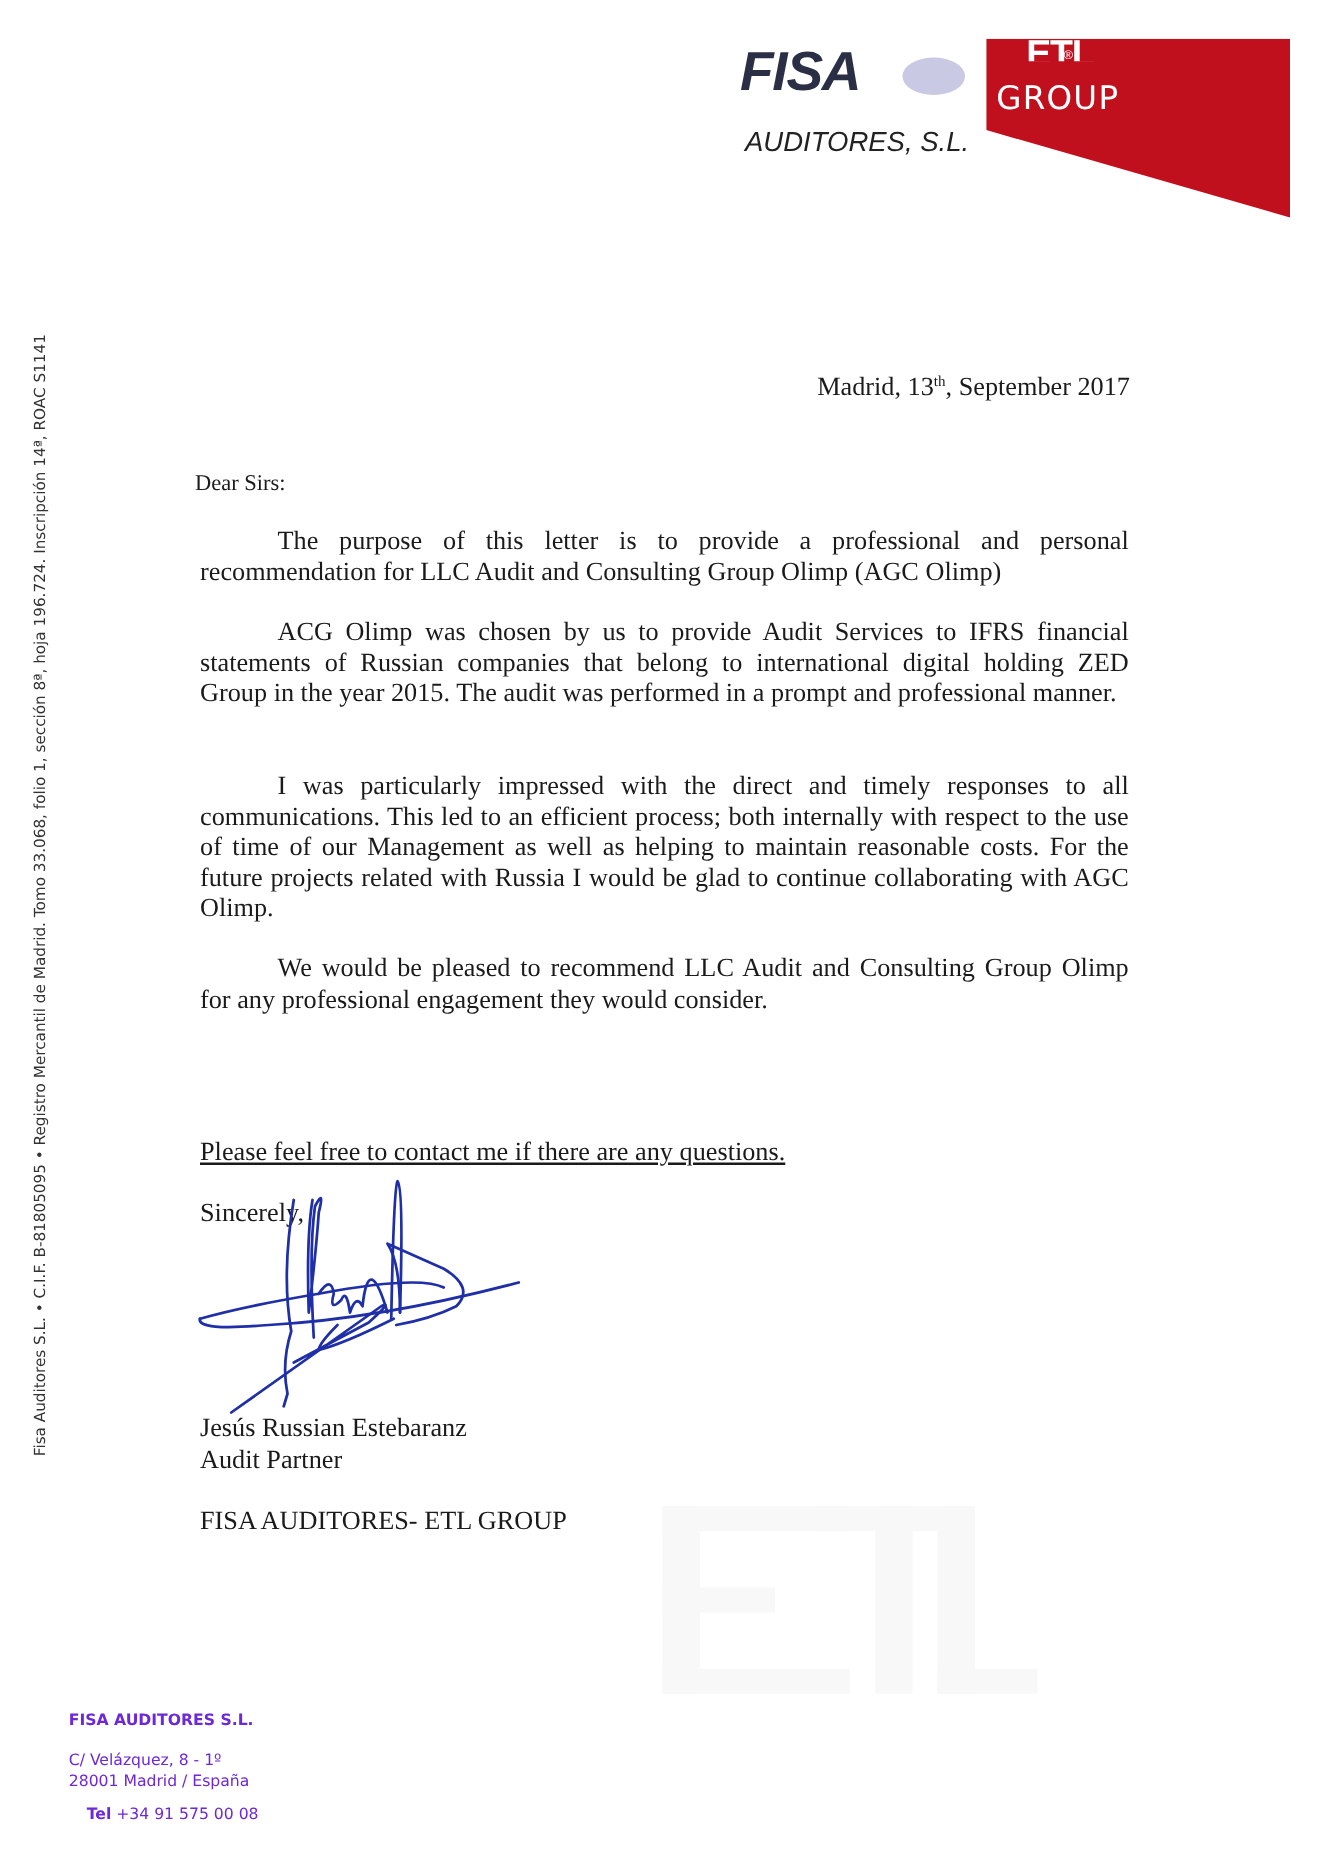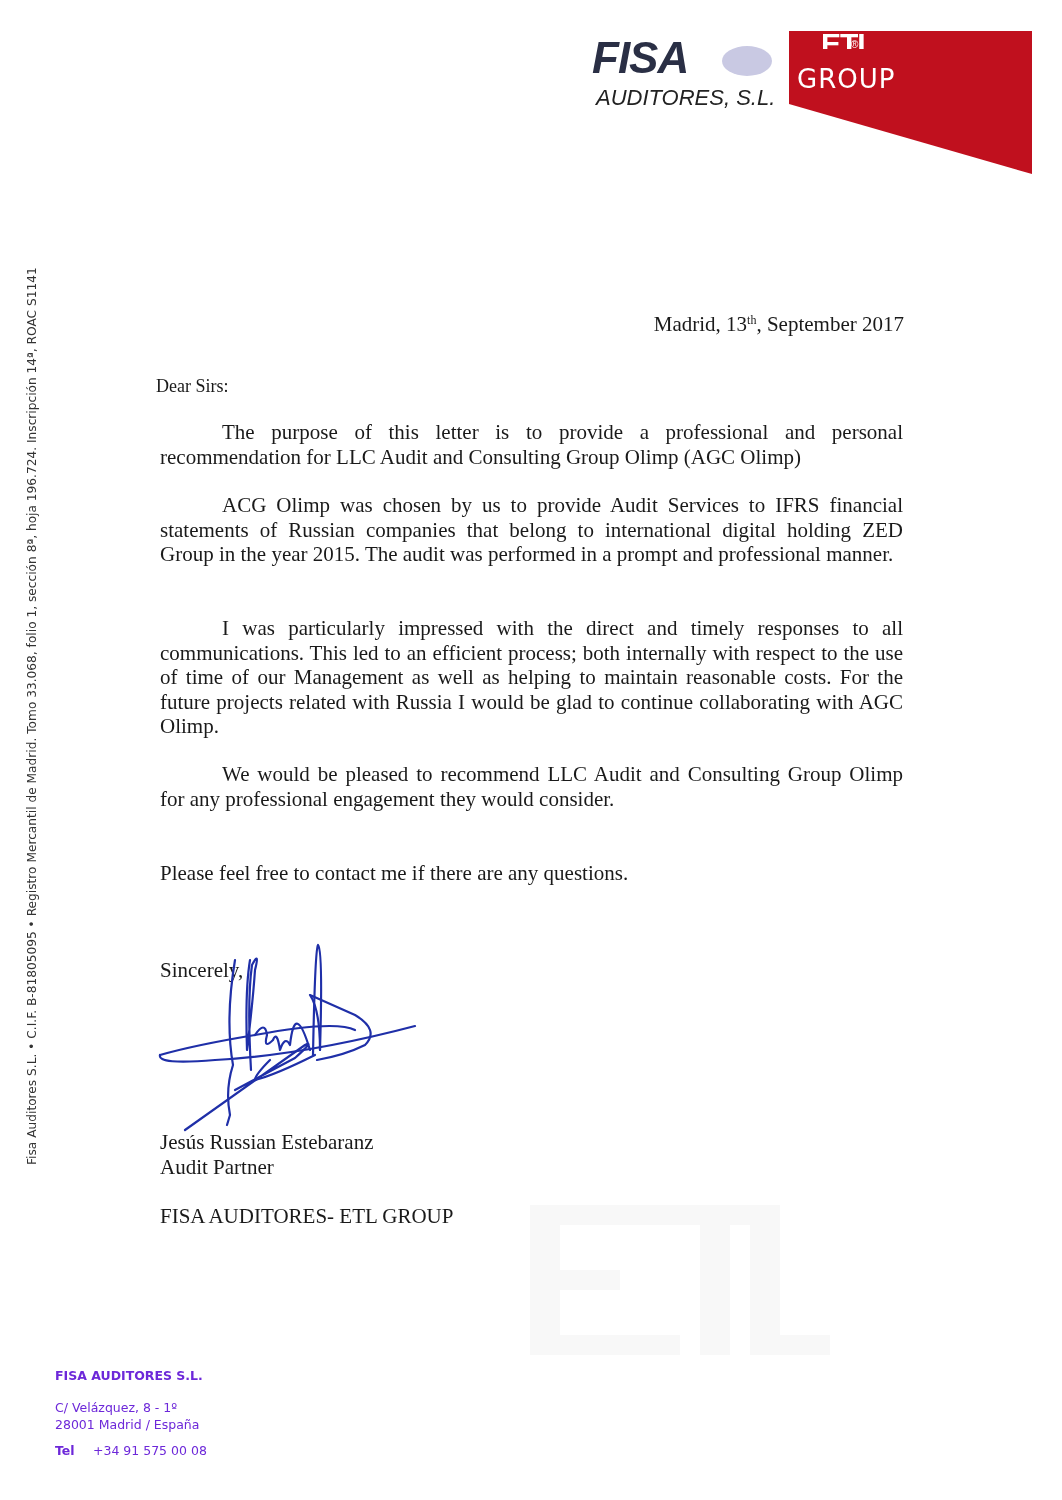--- a/index.html
+++ b/index.html
@@ -14,21 +14,21 @@
       position: absolute; left: 0; top: 0;
       font-family: "Liberation Sans", "DejaVu Sans", sans-serif;
       font-weight: bold; font-style: italic; font-size: 44px; letter-spacing: -1px;
       color: #2a2f45; line-height: 44px;
     }
     .fisa-oval {
       position: absolute; left: 130px; top: 10px; width: 50px; height: 30px;
       border-radius: 50%; background: #c9c9e3;
     }
     .fisa-sub {
-      position: absolute; left: 4px; top: 50px; white-space: nowrap;
+      position: absolute; left: 4px; top: 66px; white-space: nowrap;
       font-family: "Liberation Sans", "DejaVu Sans", sans-serif;
       font-style: italic; font-size: 22px; color: #222; line-height: 24px;
     }
     .etl-block { position: absolute; left: 789px; top: 31px; width: 243px; height: 145px; }
     .etl-block svg { position: absolute; left: 0; top: 0; }
     .etl-mark {
       position: absolute; left: 5px; top: 0px;
       font-family: "Liberation Sans", "DejaVu Sans", sans-serif; font-weight: bold;
       font-size: 30px; line-height: 26px; color: #fff; letter-spacing: -1px; height: 18px; overflow: hidden; margin-left: 27px;
     }
@@ -41,44 +41,44 @@
     
     .side-legal {
       position: absolute; left: 24px; top: 1165px;
       transform-origin: 0 0; transform: rotate(-90deg);
       white-space: nowrap;
       font-family: "DejaVu Sans", "Liberation Sans", sans-serif;
       font-size: 12.2px; color: #333; line-height: 16px;
     }
     
     .date {
-      position: absolute; right: 158px; top: 311px;
+      position: absolute; right: 158px; top: 296px;
       font-size: 21px; line-height: 26px; white-space: nowrap; font-family: Liberation Serif, serif;
     }
     .date sup { font-size: 12px; vertical-align: top; position: relative; top: -4px; }
     .salutation { position: absolute; left: 156px; top: 373px; font-size: 18px; line-height: 26px; }
     .para { position: absolute; left: 160px; width: 743px; font-size: 21px; line-height: 24.5px;
             text-align: justify; text-indent: 62px; margin: 0; }
     .p1 { top: 420px; }
     .p2 { top: 493px; }
     .p3 { top: 616px; }
     .p4 { top: 762px; }
     .line { position: absolute; left: 160px; font-size: 21px; line-height: 26px; white-space: nowrap; }
-    .contact { top: 860px; }
+    .contact { top: 908px; text-decoration: underline; }
     .closing { top: 957px; }
     .signer-name { top: 1129px; }
     .signer-title { top: 1154px; }
     .signer-company { top: 1203px; }
     .signature { position: absolute; left: 155px; top: 940px; }
     
     .footer { position: absolute; left: 55px; top: 1368px;
       font-family: "DejaVu Sans", "Liberation Sans", sans-serif; color: #6d28d9; }
     .footer-company { font-weight: bold; font-size: 12.5px; line-height: 16px; }
     .footer-addr { margin-top: 15px; font-size: 12.5px; line-height: 17px; }
-    .footer-tel { margin-top: 10px; font-size: 12.5px; line-height: 16px; }
+    .footer-tel { margin-top: 10px; font-size: 12.5px; line-height: 16px; text-align: right; }
     .footer-tel .lbl { display: inline-block; width: 34px; font-weight: bold; }
     .watermark { position: absolute; left: 520px; top: 1195px; opacity: 0.05; }
   </style>
 </head>
 <body>
 
 <div class="logo-fisa">
   <div class="fisa-word">FISA</div>
   <div class="fisa-oval"></div>
   <div class="fisa-sub">AUDITORES, S.L.</div>

